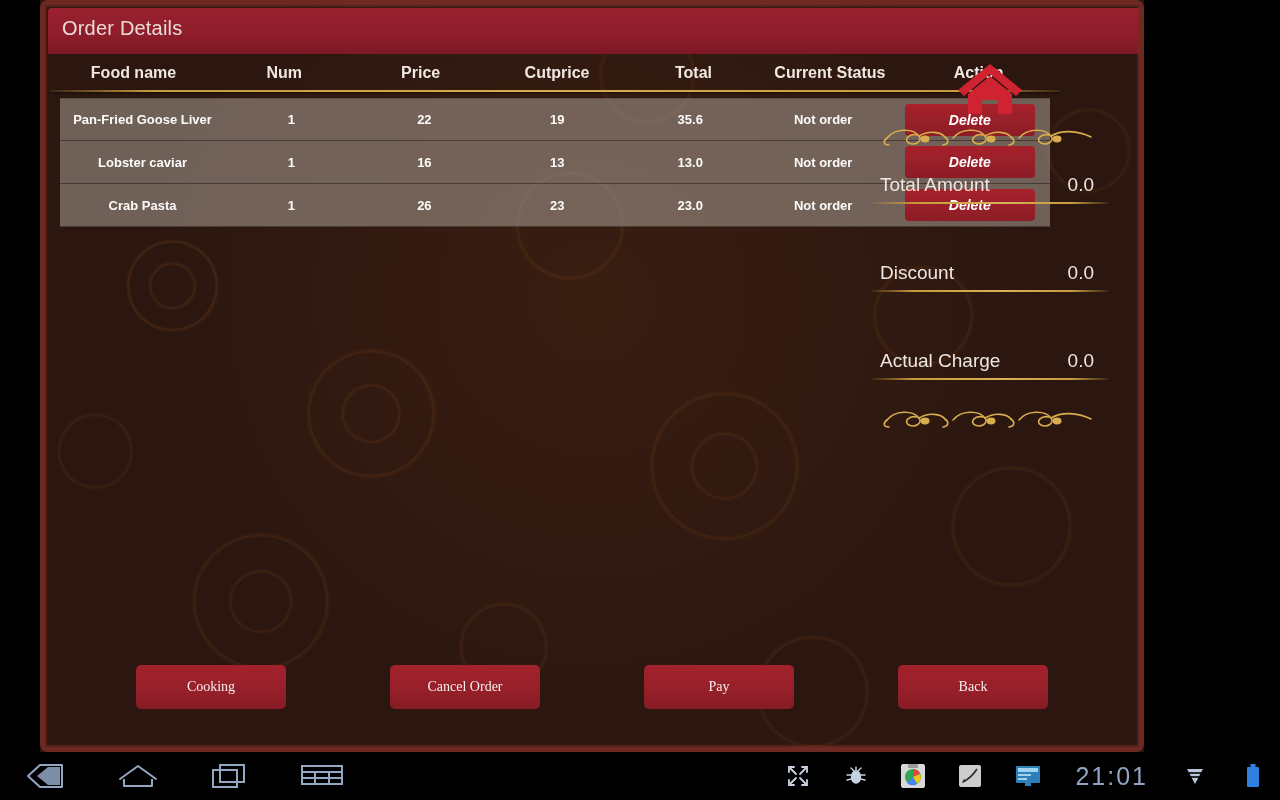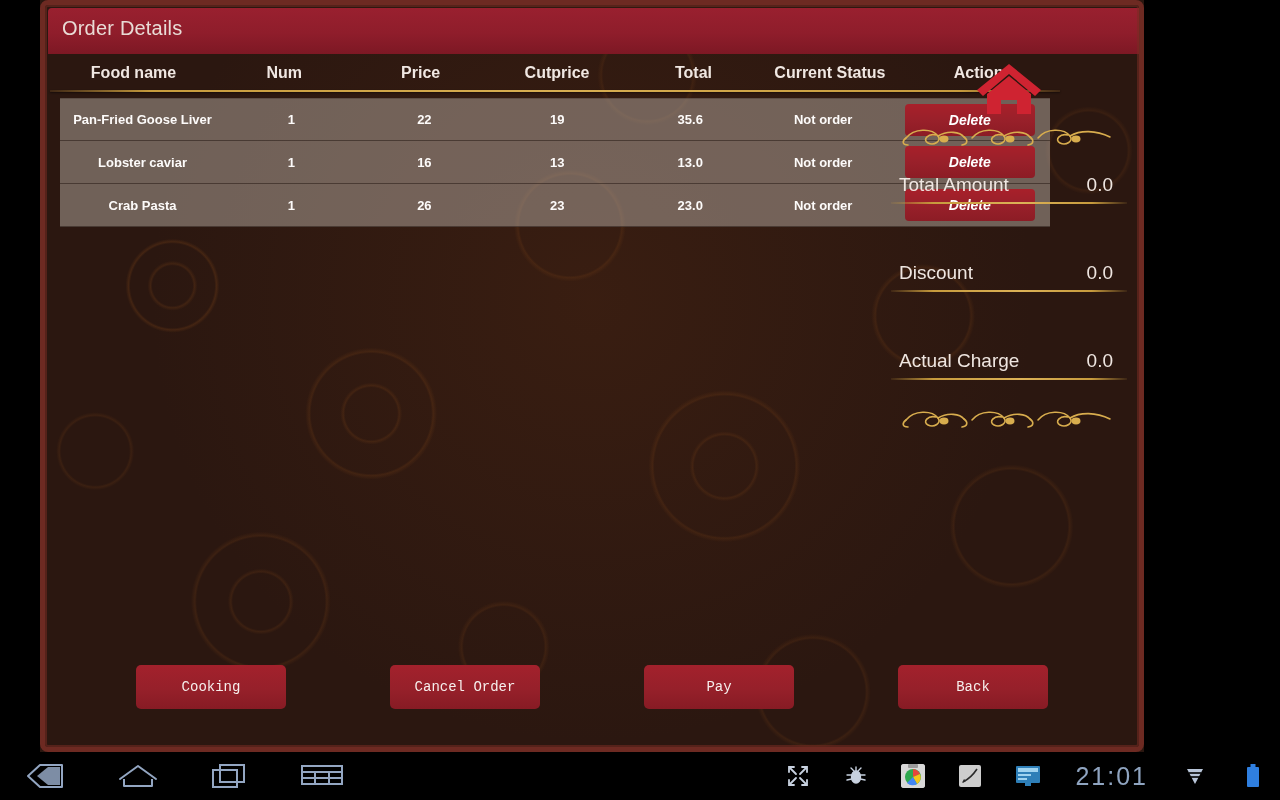--- a/index.html
+++ b/index.html
@@ -153,21 +153,21 @@
     font-size: 14px;
     font-weight: bold;
     font-family: "Liberation Sans", sans-serif;
     cursor: pointer;
     font-style: italic;
   }
 
   
   .sidepanel {
     position: absolute;
-    right: 4px; top: 54px;
+    right: 23px; top: 54px;
     width: 262px;
     height: 420px;
   }
   .home-icon {
     margin: 6px auto 0;
     width: 72px; height: 58px;
     display: block;
   }
   .ornament { display: block; margin: 6px auto 0; }
 
@@ -206,21 +206,21 @@
     align-items: center;
     padding: 0 44px;
   }
   .btn-action {
     width: 150px; height: 44px;
     background: linear-gradient(180deg, #a3212c 0%, #96202a 55%, #871b24 100%);
     border: none;
     border-radius: 5px;
     color: #f6eeec;
     font-size: 14px;
-    font-family: Liberation Mono, monospace;
+    font-family: Liberation Serif, serif;
     cursor: pointer;
   }
 
   
   .sysbar {
     position: absolute;
     left: 0; bottom: 0;
     width: 1280px; height: 48px;
     background: #000;
     display: flex;

